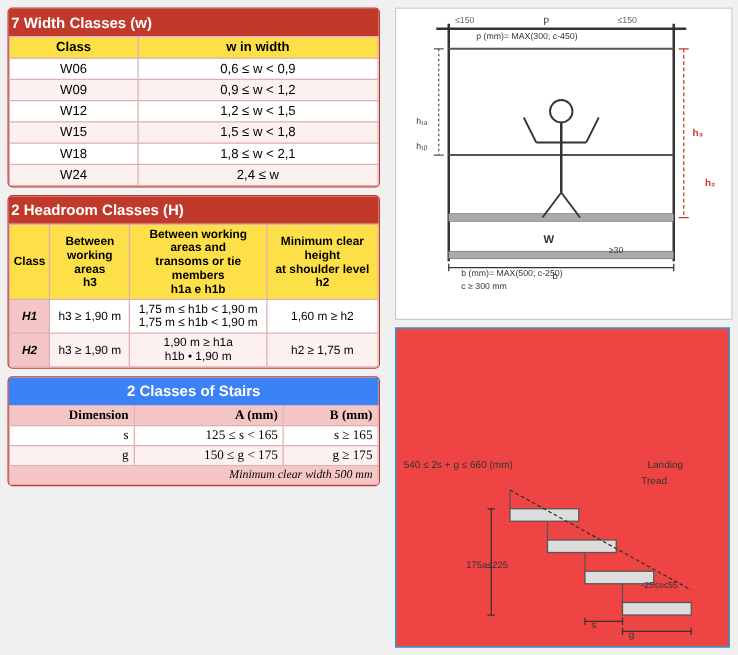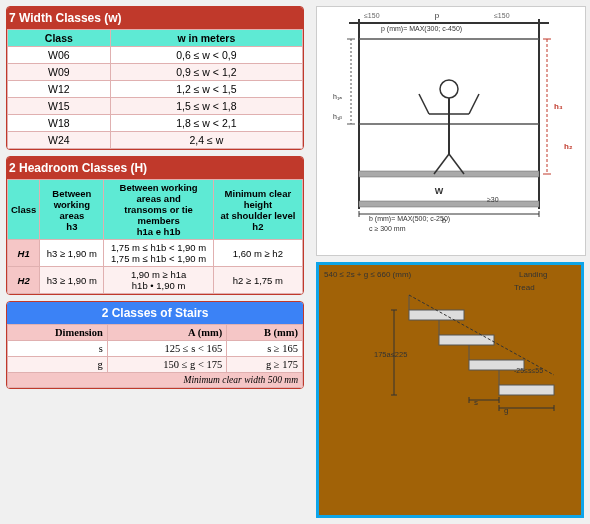--- a/index.html
+++ b/index.html
@@ -44,21 +44,21 @@
       width: 100%;
       border-collapse: collapse;
     }
     table th, table td {
       border: 1px solid #e0b0b0;
       padding: 2px 4px;
       text-align: center;
       font-size: 10.5px;
     }
     table thead th {
-      background: #5eead4;
+      background: #fde047;
       font-weight: bold;
     }
     table tbody tr:nth-child(odd) {
       background: #fff;
     }
     table tbody tr:nth-child(even) {
       background: #fdf0f0;
     }
     
     .headroom-table th, .headroom-table td {
@@ -108,24 +108,24 @@
       height: 250px;
       background: white;
       border: 1px solid #ccc;
       display: flex;
       align-items: center;
       justify-content: center;
       overflow: hidden;
     }
     .diagram-bottom {
       flex: 1;
-      background: #a16207;
-      border: 3px solid #0ea5e9;
-      display: flex;
-      align-items: flex-start;
+      background: #ef4444;
+      border: 1px solid #0ea5e9;
+      display: flex;
+      align-items: flex-end;
       justify-content: center;
       overflow: hidden;
     }
     svg text {
       font-family: Arial, sans-serif;
     }
     .min-clear-row td {
       background: #f5c6c6 !important;
       font-style: italic;
       font-size: 9.5px;
@@ -136,21 +136,21 @@
 <body>
 
 <div class="left-panel">
 
   <div class="section">
     <div class="section-header">7 Width Classes (w)</div>
     <table>
       <thead>
         <tr>
           <th>Class</th>
-          <th>w in meters</th>
+          <th>w in width</th>
         </tr>
       </thead>
       <tbody id="width-tbody">
           <tr>
             <td>W06</td>
             <td>0,6 ≤ w &lt; 0,9</td>
           </tr>
           <tr>
             <td>W09</td>
             <td>0,9 ≤ w &lt; 1,2</td>

